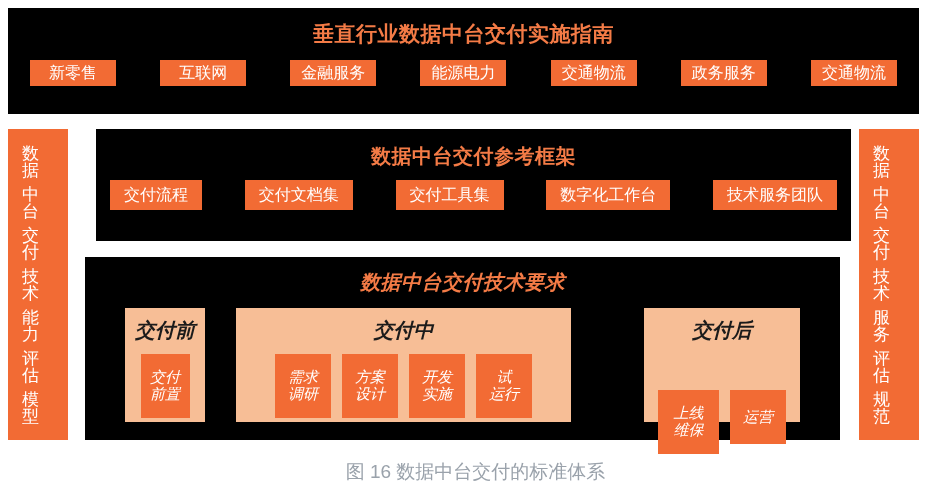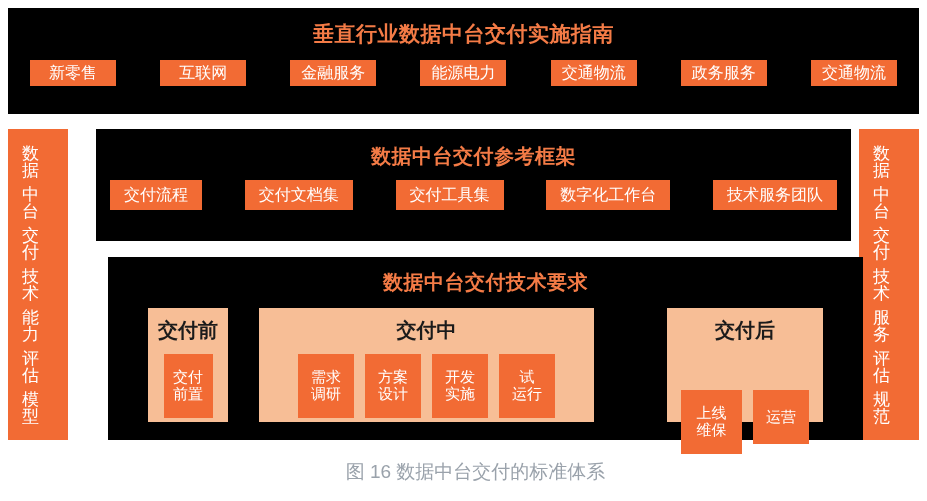--- a/index.html
+++ b/index.html
@@ -113,24 +113,25 @@
   }
   #framework-row .chip {
     height: 30px;
     font-size: 16px;
     padding: 0 14px;
   }
 
   
   #techreq-panel {
     position: absolute;
-    left: 108px;
+    left: 85px;
     top: 257px;
     width: 755px;
     height: 183px;
+    font-style: italic;
   }
   #techreq-title {
     font-size: 20px;
     padding-top: 12px;
   }
   #stage-row {
     position: absolute;
     left: 40px;
     top: 51px;
     width: 675px;

